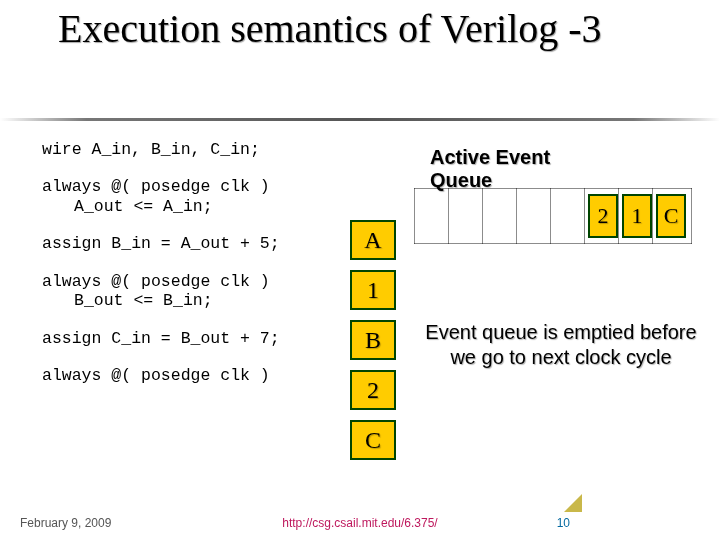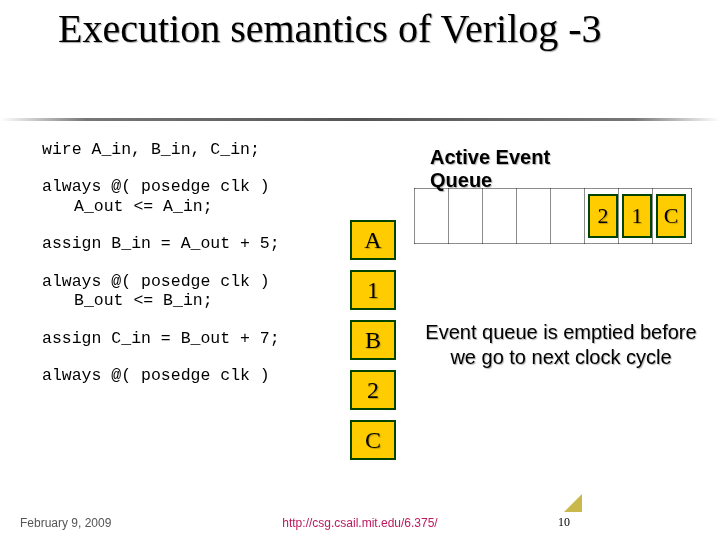--- a/index.html
+++ b/index.html
@@ -16,21 +16,21 @@
   .aeq-label { position: absolute; left: 430px; top: 146px; font-family: Verdana, sans-serif; font-size: 20px; text-shadow: 1px 1px 1px rgba(0,0,0,0.3); font-weight: bold; }
   .queue { position: absolute; left: 414px; top: 188px; width: 278px; height: 56px; }
   .queue .grid { position: absolute; left: 0; top: 0; width: 278px; height: 56px; }
   .queue .gridline { position: absolute; top: 0; width: 1px; height: 56px; background: rgba(0,0,0,0.45); }
   .queue .gridtop { position: absolute; left: 0; top: 0; width: 278px; height: 1px; background: rgba(0,0,0,0.45); }
   .queue .gridbot { position: absolute; left: 0; bottom: 0; width: 278px; height: 1px; background: rgba(0,0,0,0.45); }
   .queue .slot { position: absolute; top: 6px; width: 30px; height: 44px; border: 2.5px solid #040; background: #ffcc00; display: flex; align-items: center; justify-content: center; font-family: "Comic Sans MS", cursive; font-size: 22px; text-shadow: 1px 1px 1px rgba(0,0,0,0.25); }
   .desc { position: absolute; left: 416px; top: 320px; width: 290px; font-family: Liberation Sans, sans-serif; font-size: 20px; line-height: 1.25; text-align: center; text-shadow: 1px 1px 1px rgba(0,0,0,0.3); }
   .footer-left { position: absolute; left: 20px; bottom: 10px; font-family: Verdana, sans-serif; font-size: 12px; color: #555; }
   .footer-center { position: absolute; left: 0; bottom: 10px; width: 720px; text-align: center; font-family: Verdana, sans-serif; font-size: 12px; color: #be185d; }
-  .footer-right { position: absolute; right: 18px; bottom: 10px; font-family: Liberation Serif, serif; font-size: 12px; color: #000000; }
+  .footer-right { position: absolute; right: 18px; bottom: 10px; font-family: Liberation Sans, sans-serif; font-size: 12px; color: #0369a1; }
   .corner { position: absolute; right: 6px; bottom: 28px; width: 18px; height: 18px; }
   .corner::before { content: ""; position: absolute; right: 0; bottom: 0; width: 0; height: 0; border-left: 18px solid transparent; border-bottom: 18px solid #c9b84a; }
 </style>
 </head>
 <body>
 
 <div class="slide">
   <div class="title">Execution semantics of Verilog -3</div>
   <div class="title-underline"></div>
 

